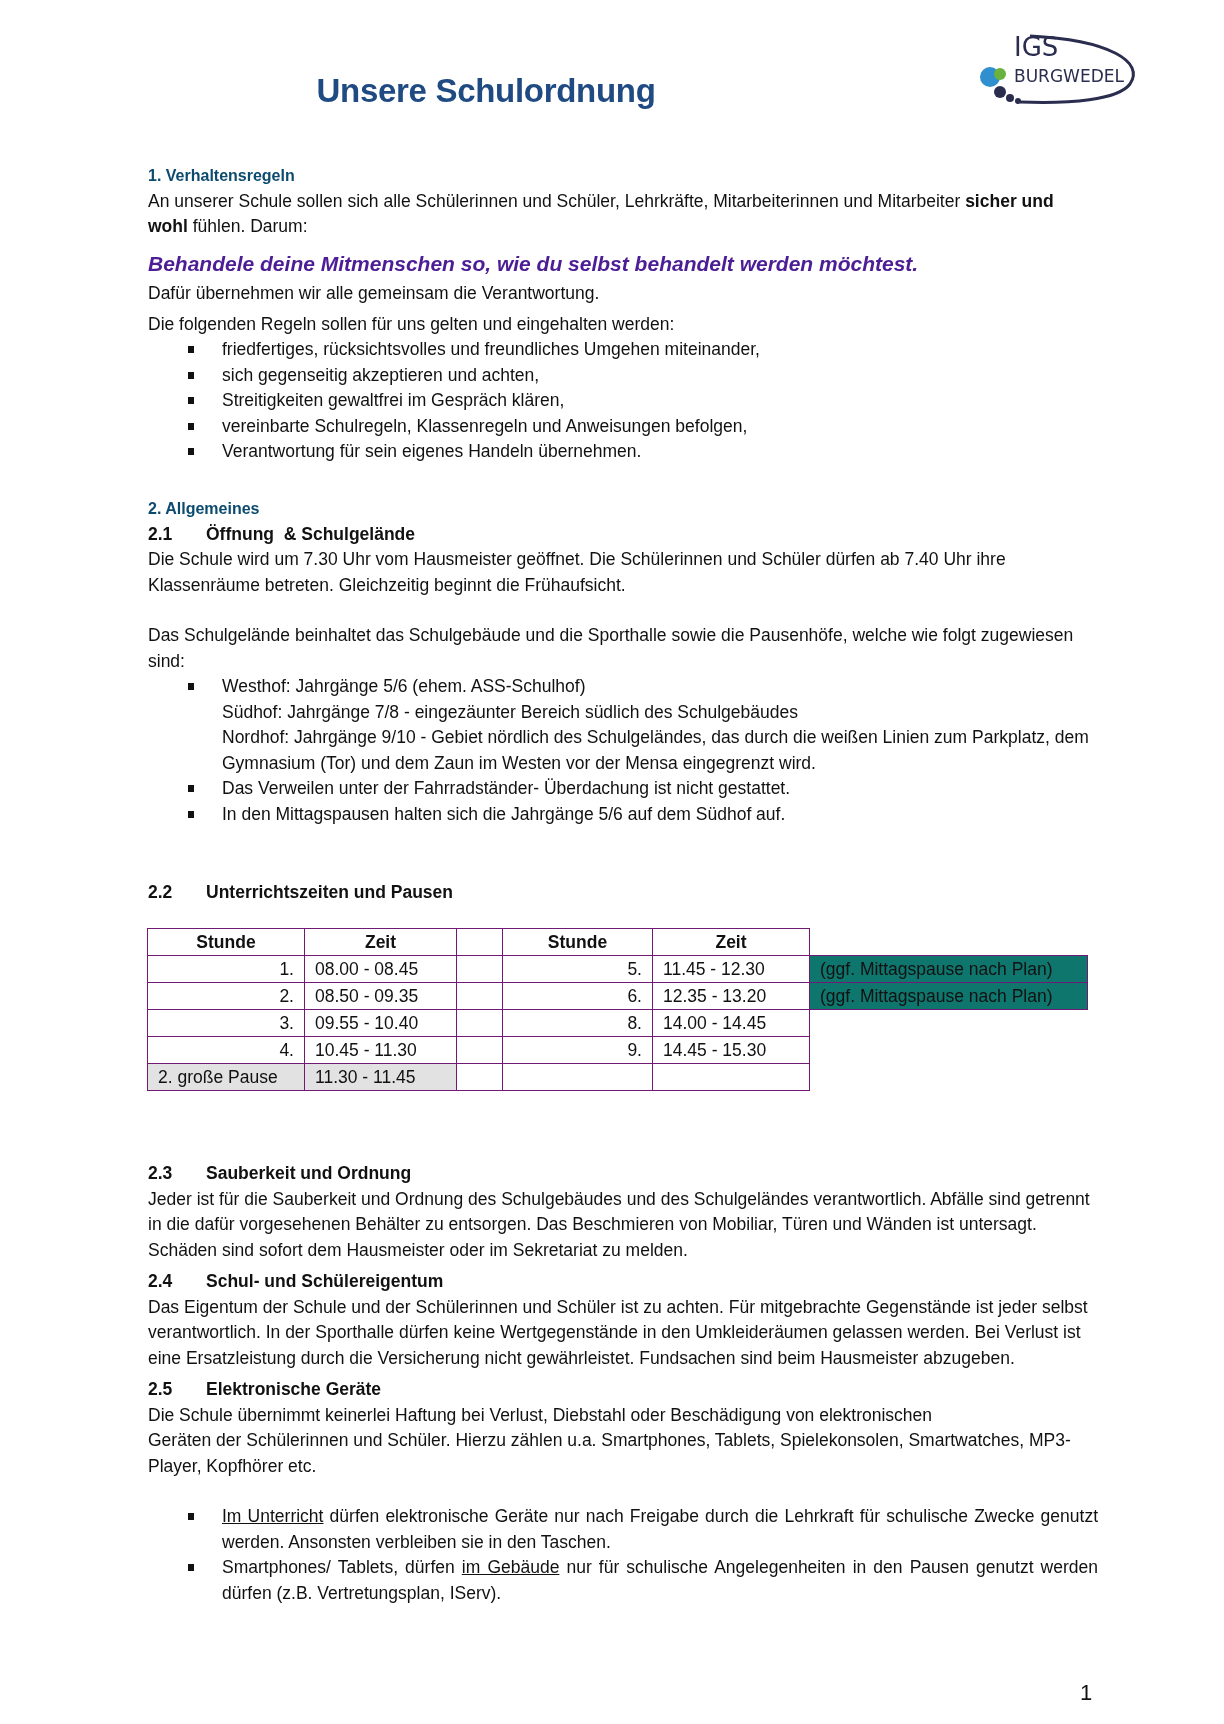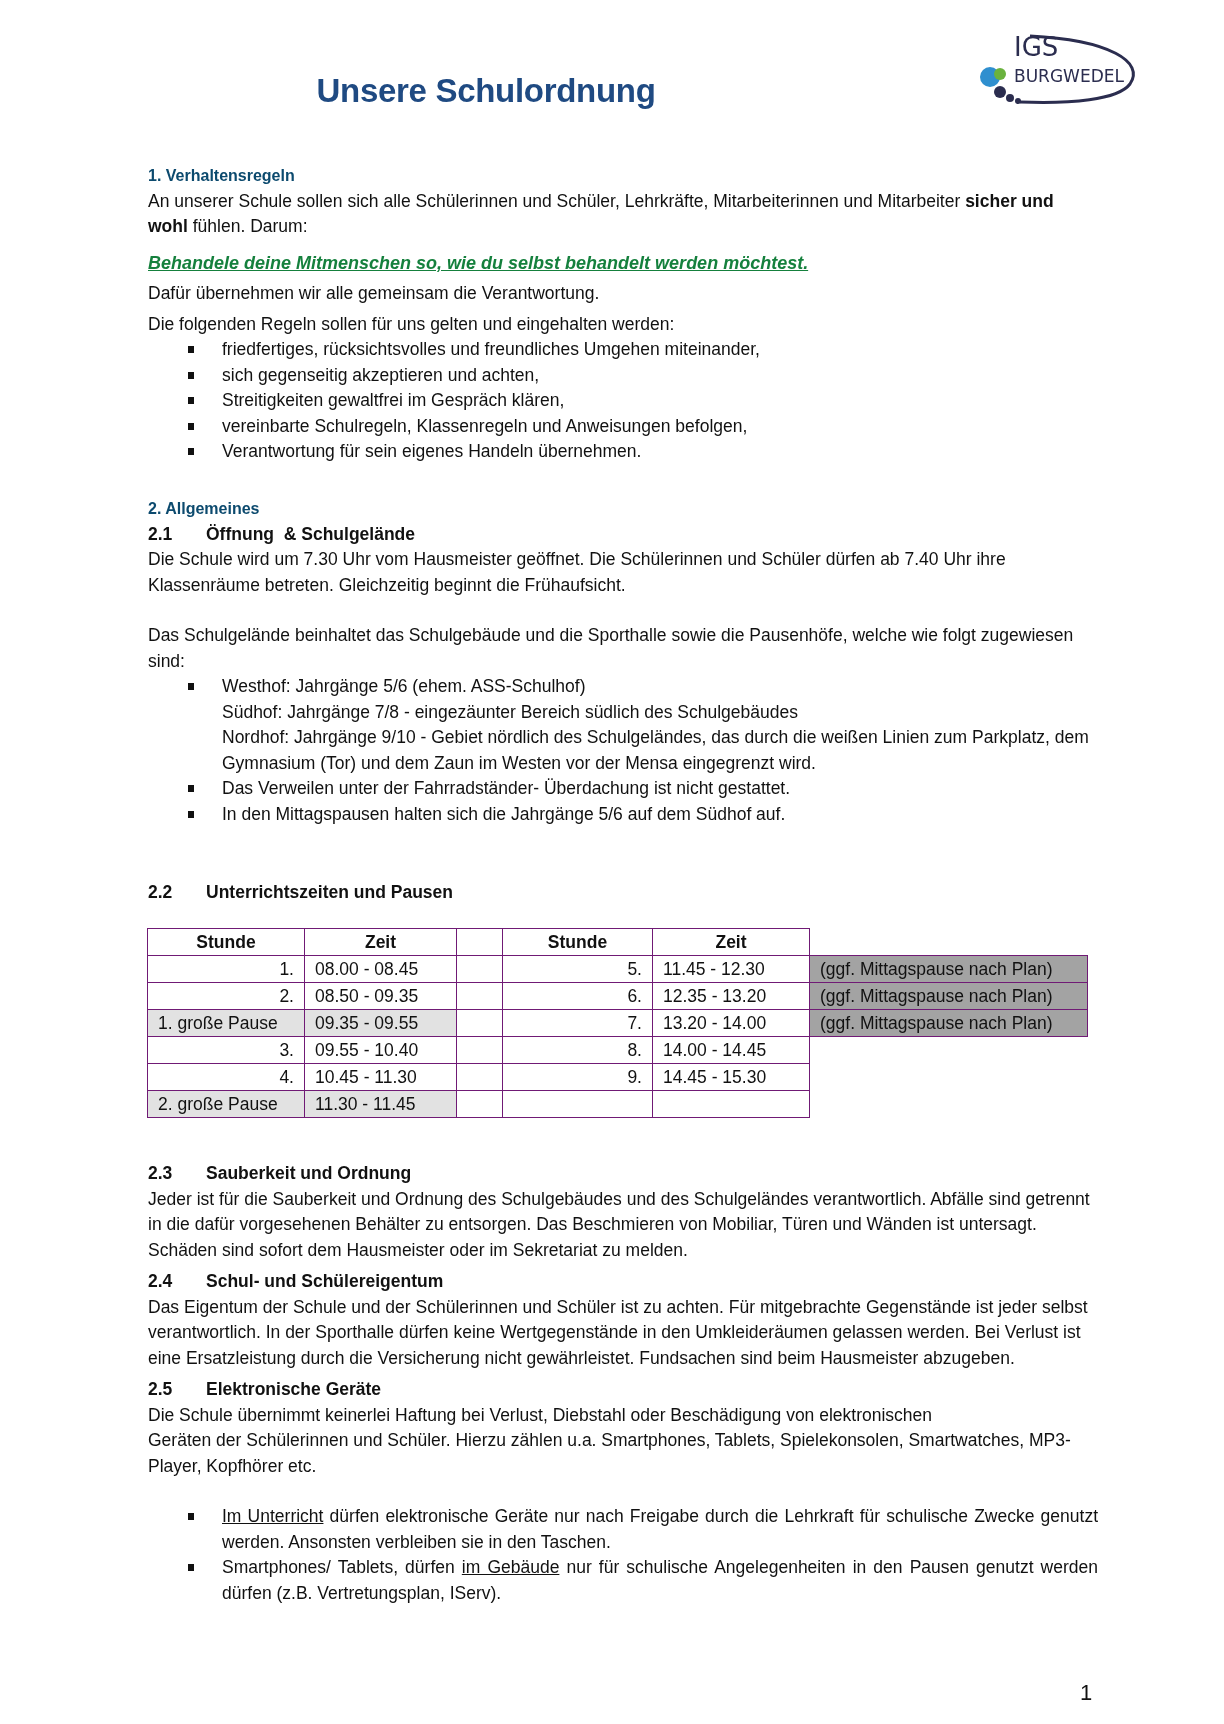--- a/index.html
+++ b/index.html
@@ -3,35 +3,35 @@
 <meta charset="utf-8">
 <style>
   html, body { margin:0; padding:0; background:#ffffff; }
   body { width:1224px; height:1724px; position:relative; overflow:hidden;
          font-family:"Liberation Sans", "DejaVu Sans", sans-serif; color:#111; }
   .abs { position:absolute; }
   .title { left:0; width:972px; top:72px; text-align:center; font-size:33px; font-weight:bold; color:#1f4a82; letter-spacing:-0.3px; }
   .logo { left:960px; top:22px; width:180px; height:85px; }
   .page { position:absolute; left:148px; width:950px; font-size:17.5px; line-height:25.5px; }
   .h1 { font-size:16px; font-weight:bold; color:#0c4a6e; }
-  .motto { font-size:18px; font-weight:bold; font-style:italic; color:#15803d;text-decoration:underline; }
+  .motto { font-size:21px; font-weight:bold; font-style:italic; color:#4c1d95; }
   .h2 { font-weight:bold; }
   .h2 .num { display:inline-block; width:58px; }
   p { margin:0; }
   ul.sq { margin:0; padding:0; list-style:none; }
   ul.sq li { position:relative; padding-left:74px; }
   ul.sq li::before { content:""; position:absolute; left:40px; top:9px; width:6px; height:7px; background:#111; }
   .justify { text-align:justify; }
   u { text-decoration:underline; }
   table.tt { position:absolute; left:147px; top:928px; border-collapse:collapse; font-size:17.5px; }
   table.tt td { border:1px solid #701a75; height:26px; padding:0 10px; white-space:nowrap; }
   table.tt td.hd { font-weight:bold; text-align:center; }
   table.tt td.r { text-align:right; }
   table.tt td.grey { background:#e2e2e2; }
-  table.tt td.note { background:#a3a3a3; }
+  table.tt td.note { background:#0f766e; }
   table.tt td.noborder { border:none; }
   .pagenum { left:1080px; top:1680px; font-size:22px; }
 </style>
 </head>
 <body>
 
 <div class="abs title">Unsere Schulordnung</div>
 
 <div class="abs logo">
   <svg width="180" height="85" viewBox="0 0 180 85">
@@ -109,28 +109,20 @@
   </tr>
   <tr>
     <td class="r">2.</td>
     <td>08.50 - 09.35</td>
     <td></td>
     <td class="r">6.</td>
     <td>12.35 - 13.20</td>
     <td class="note">(ggf. Mittagspause nach Plan)</td>
   </tr>
   <tr>
-    <td class="grey">1. große Pause</td>
-    <td class="grey">09.35 - 09.55</td>
-    <td></td>
-    <td class="r">7.</td>
-    <td>13.20 - 14.00</td>
-    <td class="note">(ggf. Mittagspause nach Plan)</td>
-  </tr>
-  <tr>
     <td class="r">3.</td>
     <td>09.55 - 10.40</td>
     <td></td>
     <td class="r">8.</td>
     <td>14.00 - 14.45</td>
     <td class="noborder"></td>
   </tr>
   <tr>
     <td class="r">4.</td>
     <td>10.45 - 11.30</td>

